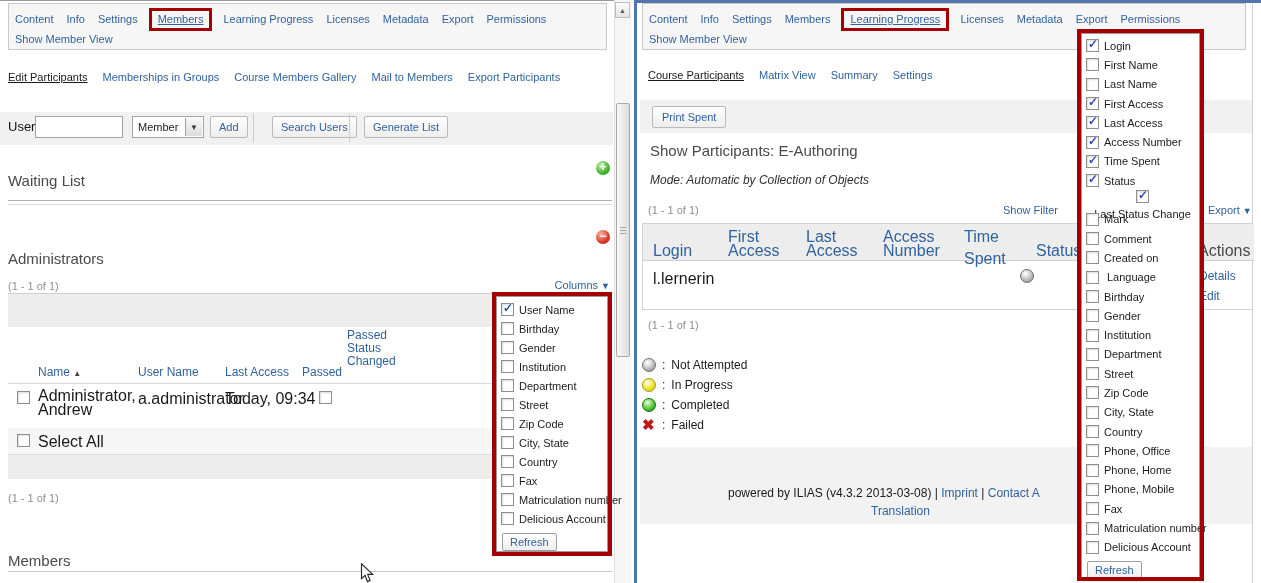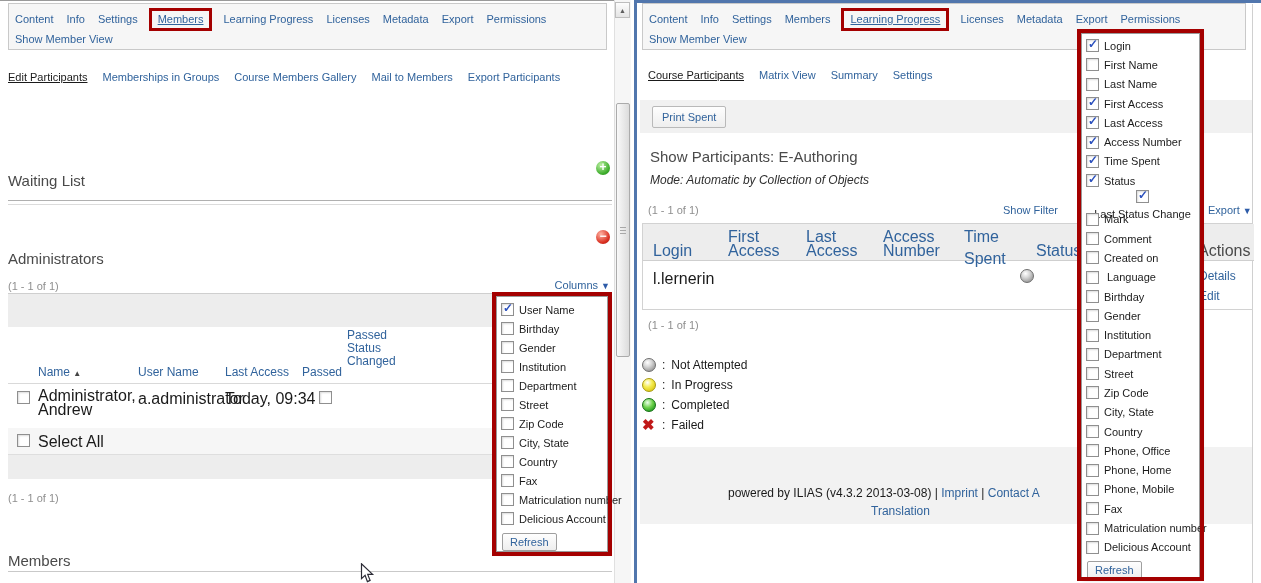--- a/index.html
+++ b/index.html
@@ -76,20 +76,33 @@
   </div>
 
   <div class="subtabrow" style="left:8px;top:71px">
       <span class="subtab active">Edit Participants</span>
       <span class="subtab">Memberships in Groups</span>
       <span class="subtab">Course Members Gallery</span>
       <span class="subtab">Mail to Members</span>
       <span class="subtab">Export Participants</span>
     </div>
 
+  <div class="abs" style="left:0;top:112px;width:613px;height:33px;background:#f1f1f1">
+    <span class="abs" style="left:8px;top:7px;font-size:13px;color:#111">User</span>
+    <input class="field abs" style="left: 35px; top: 4px; width: 88px; height: 22px; font-size: 11px; padding: 0px 3px;" value="">
+    <div class="field abs" style="left:132px;top:4px;width:72px;height:22px">
+      <span class="abs" style="left:5px;top:4px">Member</span>
+      <span class="select-arrow">▼</span>
+    </div>
+    <button class="btn abs" style="left:210px;top:4px;height:22px;padding:3px 8px">Add</button>
+    <div class="vsep" style="left:253px;top:2px;height:28px"></div>
+    <button class="btn abs" style="left:272px;top:4px;height:22px;padding:3px 8px">Search Users</button>
+    <div class="vsep" style="left:349px;top:2px;height:28px"></div>
+    <button class="btn abs" style="left:364px;top:4px;height:22px;padding:3px 8px">Generate List</button>
+  </div>
 
   <span class="icon-plus" style="left:596px;top:161px">+</span>
   <div class="h1 abs" style="left:8px;top:172px">Waiting List</div>
   <div class="hline" style="left:8px;top:200px;width:604px;background:#b0b0b0"></div>
   <div class="hline" style="left:8px;top:204px;width:604px;background:#dcdcdc"></div>
 
   <span class="icon-minus" style="left:596px;top:230px">−</span>
   <div class="h1 abs" style="left:8px;top:250px">Administrators</div>
   <div class="abs grayed" style="left:8px;top:280px">(1 - 1 of 1)</div>
   <div class="abs" style="left:470px;top:279px;width:140px;text-align:right">
@@ -209,21 +222,21 @@
       <span class="subtab active">Course Participants</span>
       <span class="subtab">Matrix View</span>
       <span class="subtab">Summary</span>
       <span class="subtab">Settings</span>
     </div>
 
   <div class="abs" style="left:640px;top:100px;width:612px;height:33px;background:#f1f1f1">
     <button class="btn abs" style="left:12px;top:6px;height:22px;padding:3px 9px">Print Spent</button>
   </div>
 
-  <div class="h1 abs" style="left:650px;top:148px">Show Participants: E-Authoring</div>
+  <div class="h1 abs" style="left:650px;top:142px">Show Participants: E-Authoring</div>
   <div class="abs" style="left:650px;top:173px;font-size:12px;font-style:italic;color:#2f2f2f">Mode: Automatic by Collection of Objects</div>
 
   <div class="abs grayed" style="left:648px;top:204px">(1 - 1 of 1)</div>
   <a class="link abs" style="left:1003px;top:204px">Show Filter</a>
   <div class="abs" style="left:1208px;top:204px">
     <a class="link">Export</a>
     <span class="arrow-down">▼</span>
   </div>
 
   <div id="lp-table" class="abs" style="left:642px;top:223px;width:611px;height:87px;border:1px solid #d2d2d2;border-right:none">

